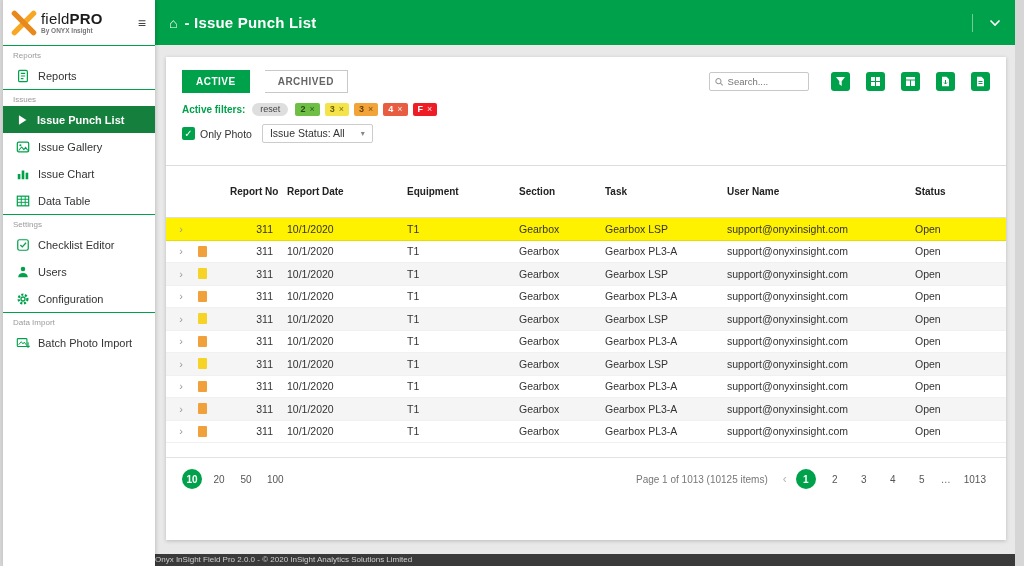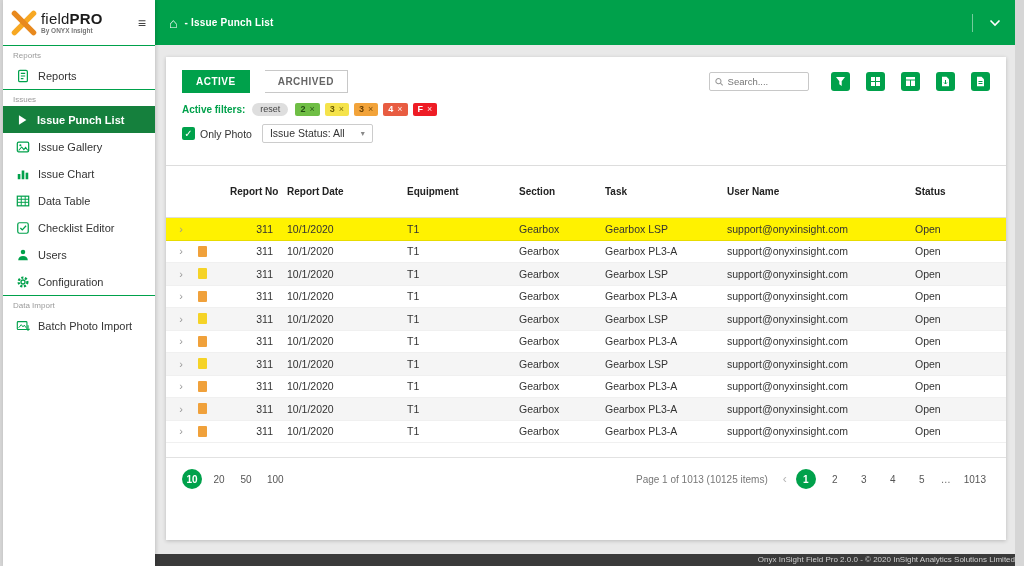--- a/index.html
+++ b/index.html
@@ -20,30 +20,30 @@
   .section-label { font-size:8px; color:#9a9a9a; padding:5px 10px 2px; border-top:1px solid #00a14b; }
   .nav-item { display:flex; align-items:center; gap:8px; height:27px; padding:0 10px 0 13px;
     font-size:11px; color:#333; cursor:pointer; }
   .nav-item .nicon { width:14px; height:14px; flex:0 0 auto; }
   .nav-item.active { background:#15803d; color:#fff; font-weight:bold;padding-left:12px; }
 
   
   .topbar { position:absolute; left:152px; right:0; top:0; height:45px; background:#00a14b;
     display:flex; align-items:center; padding:0 14px; color:#fff; z-index:2; }
   .home { font-size:14px; margin-right:7px; cursor:pointer; line-height:1; }
-  .topbar-title { font-size:10px; font-weight:bold; letter-spacing:.2px; }
+  .topbar-title { font-size:15px; font-weight:bold; letter-spacing:.2px; }
   .topbar-right { margin-left:auto; display:flex; align-items:center; }
   .tb-divider { width:1px; height:18px; background:rgba(255,255,255,.45); margin-right:16px; }
 
   
   .main { position:absolute; left:152px; right:0; top:45px; bottom:0; background:#e9e9e9; }
   .card { position:absolute; left:11px; right:9px; top:12px; bottom:26px; background:#fff;
     box-shadow:0 1px 4px rgba(0,0,0,.2); display:flex; flex-direction:column; overflow:hidden; }
   .footer { position:absolute; left:0; right:0; bottom:0; height:12px; background:#3a3a3a;
-    color:#cfcfcf; font-size:8px; line-height:12px; text-align:right; }
+    color:#cfcfcf; font-size:8px; line-height:12px; text-align:left; }
 
   
   .toolbar { display:flex; align-items:center; justify-content:space-between; padding:13px 16px 5px; }
   .tabs { display:flex;gap:15px; }
   .tab { font-family:"Liberation Sans", sans-serif; font-size:10px; font-weight:bold;
     letter-spacing:.5px; padding:5px 13px; border:1px solid #c8c8c8; background:#fff; color:#666;
     cursor:pointer; }
   .tab.active { background:#00a14b; border-color:#00a14b; color:#fff; }
   .tab + .tab { border-left:none; }
   .toolbar-right { display:flex; align-items:center; gap:16px; }
@@ -159,20 +159,21 @@
       <span class="nlabel">Issue Chart</span>
     </div>
     <div class="nav-item">
       <svg class="nicon" viewBox="0 0 16 16">
           <rect x="1.5" y="2.5" width="13" height="11" fill="none" stroke="#00a14b" stroke-width="1.4"></rect>
           <path d="M1.5 6h13M1.5 9.5h13M6 2.5v11M10.5 2.5v11" stroke="#00a14b" stroke-width="1.1" fill="none"></path>
         </svg>
       <span class="nlabel">Data Table</span>
     </div>
 
+    <div class="section-label">Settings</div>
     <div class="nav-item">
       <svg class="nicon" viewBox="0 0 16 16">
           <rect x="2" y="2" width="12" height="12" rx="2" fill="none" stroke="#00a14b" stroke-width="1.4"></rect>
           <path d="M5 8l2.2 2.2 4.3-4.7" fill="none" stroke="#00a14b" stroke-width="1.5"></path>
         </svg>
       <span class="nlabel">Checklist Editor</span>
     </div>
     <div class="nav-item">
       <svg class="nicon" viewBox="0 0 16 16">
           <circle cx="8" cy="4.5" r="2.6" fill="#00a14b"></circle>

